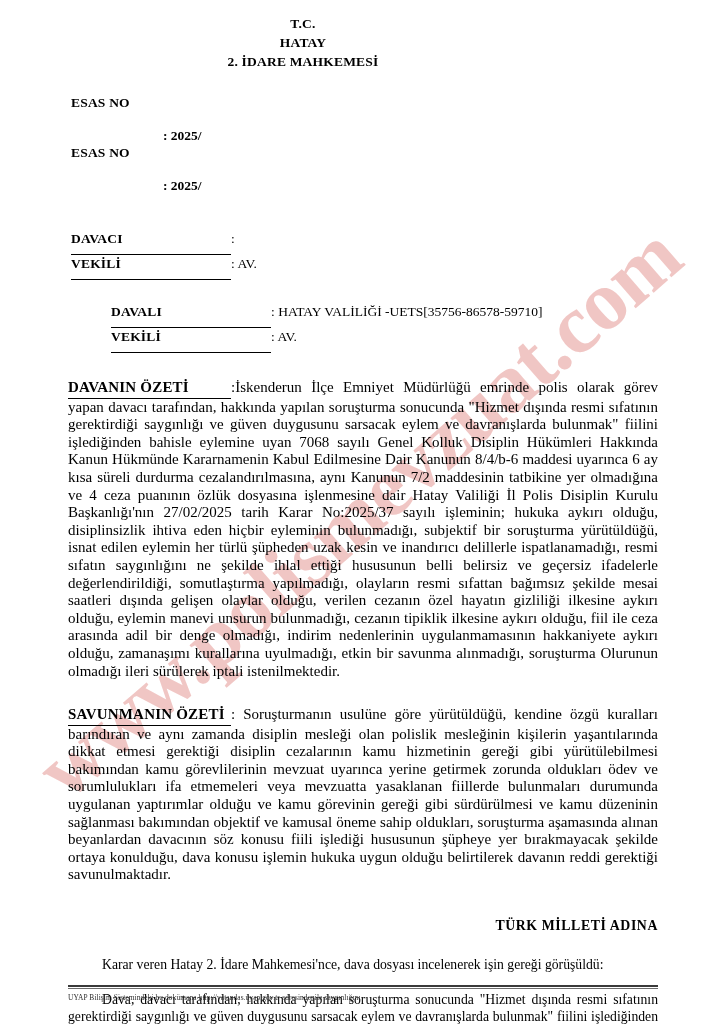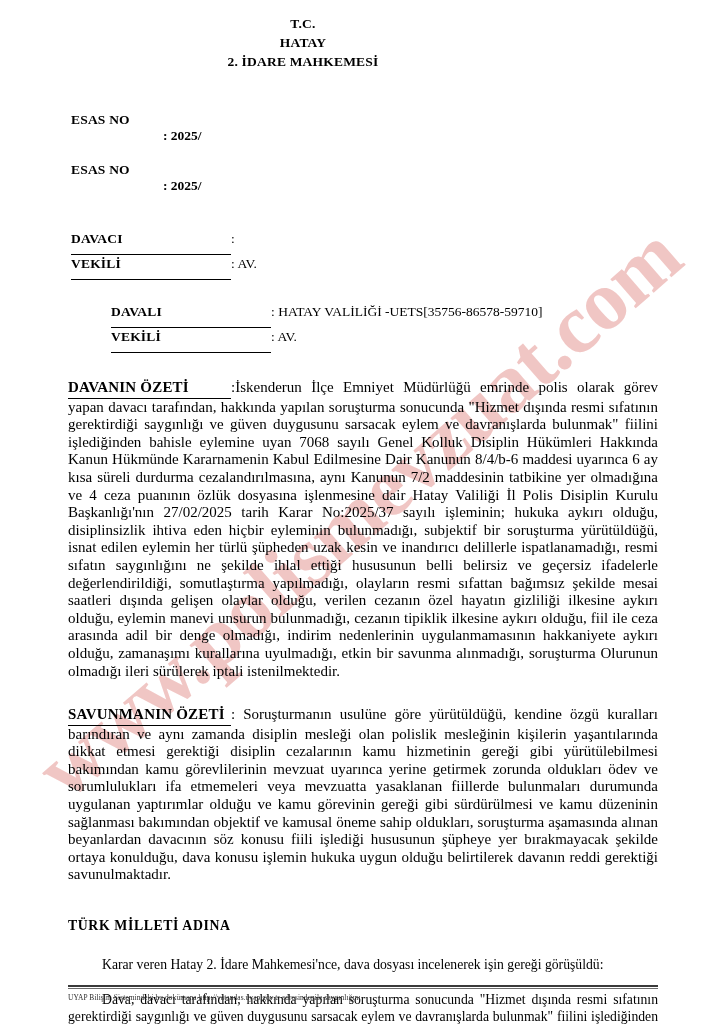--- a/index.html
+++ b/index.html
@@ -59,21 +59,21 @@
 
   
   .case-numbers {
     margin-top: 23px;
     margin-left: 3px;
     font-size: 13.5px;
     line-height: 17px;
   }
   .case-row {
     display: flex;
-    align-items: center;
+    align-items: flex-start;
   }
   .case-label {
     font-weight: bold;
     width: 92px;
     flex: 0 0 92px;
     letter-spacing: 0.2px;
   }
   .case-value { font-weight: bold; margin-top: 33px; }
 
   
@@ -104,21 +104,21 @@
   }
   .run-label {
     font-weight: bold;
     letter-spacing: 0.2px;
     border-bottom: 1.2px solid #000;
     padding-bottom: 1px;
     display: inline-block;
   }
 
   .center-heading {
-    text-align: left;
+    text-align: right;
     font-weight: bold;
     font-size: 13.8px;
     letter-spacing: 0.6px;
     margin: 34px 0 0 0;
   }
 
   .para {
     margin: 0;
     text-align: justify;
     line-height: 17.6px;

